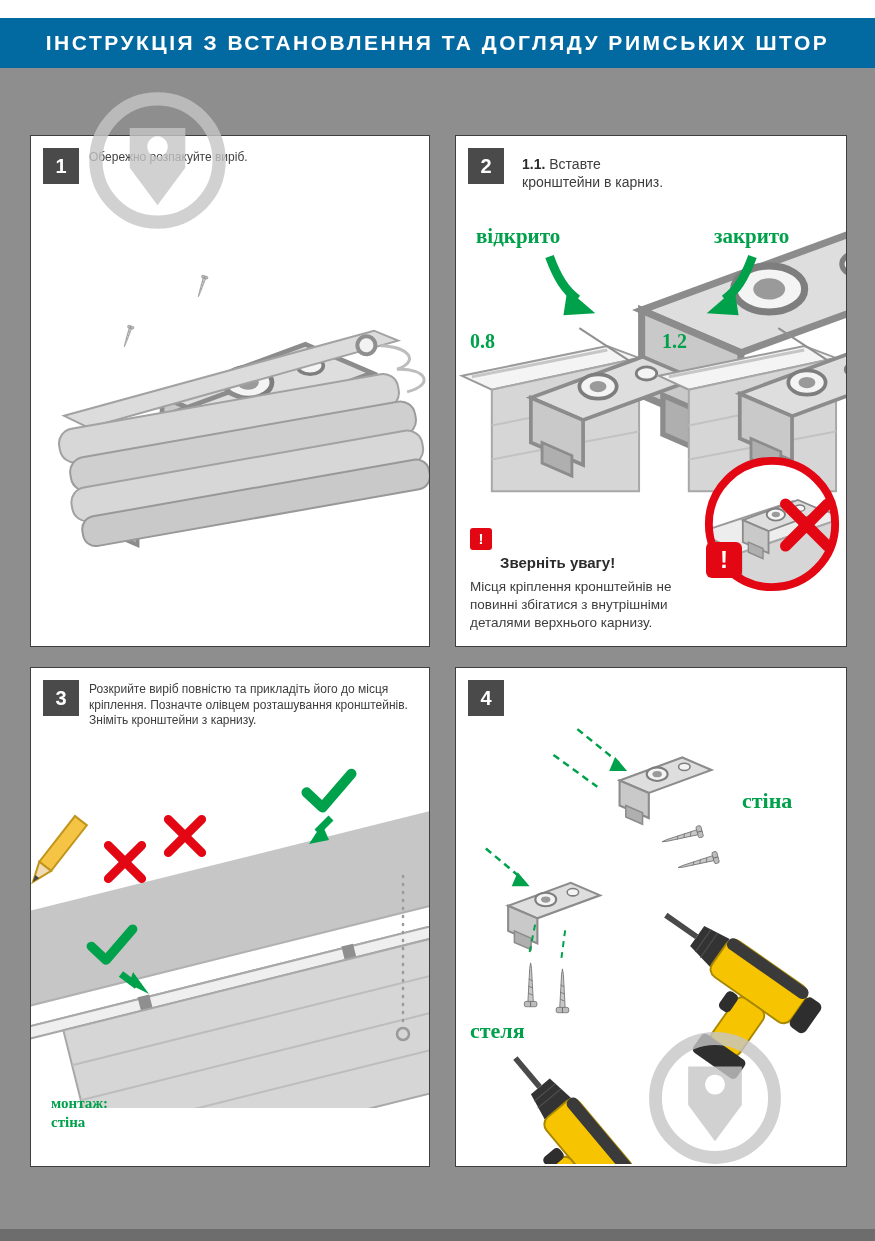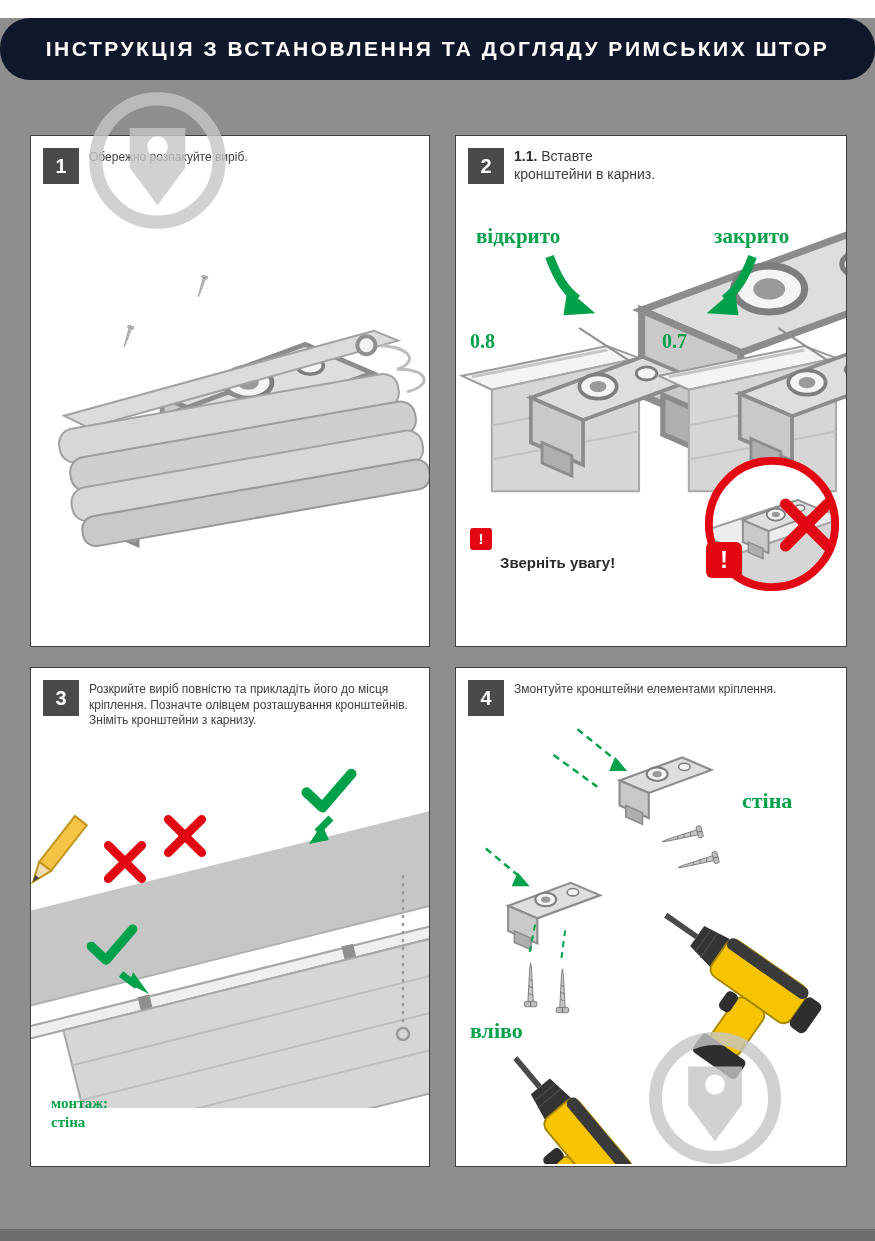--- a/index.html
+++ b/index.html
@@ -1,32 +1,32 @@
 <!DOCTYPE html>
 <html lang="uk"><head>
 <meta charset="utf-8">
 <style>
   html,body{margin:0;padding:0;background:#8E8E8E;font-family:"Liberation Sans",sans-serif;}
   .page{position:relative;width:875px;height:1241px;background:#8E8E8E;overflow:hidden;}
   .top-strip{position:absolute;top:0;left:0;width:100%;height:18px;background:#FFFFFF;}
-  .title-band{position:absolute;top:18px;left:0;width:100%;height:62px;background:#0f172a;display:flex;align-items:center;justify-content:center;border-radius:30px;}
+  .title-band{position:absolute;top:18px;left:0;width:100%;height:50px;background:#0369a1;display:flex;align-items:center;justify-content:center;}
   .title-band h1{margin:0;color:#FFFFFF;font-size:21px;font-weight:bold;letter-spacing:2.5px;white-space:nowrap;}
   .footer-strip{position:absolute;bottom:0;left:0;width:100%;height:12px;background:#6D6D6D;}
 
   .panel{position:absolute;background:#FFFFFF;border:1px solid #3F3F3F;box-sizing:border-box;overflow:hidden;}
   .p1{left:30px;top:135px;width:400px;height:512px;}
   .p2{left:455px;top:135px;width:392px;height:512px;}
   .p3{left:30px;top:667px;width:400px;height:500px;}
   .p4{left:455px;top:667px;width:392px;height:500px;}
 
   .head{position:relative;display:flex;gap:10px;padding:12px 12px 0 12px;z-index:2;}
   .stepnum{flex:0 0 36px;width:36px;height:36px;background:#4A4A4A;color:#FFFFFF;display:flex;align-items:center;justify-content:center;font-size:20px;font-weight:bold;}
   .steptext{margin:2px 0 0 0;font-size:12px;line-height:1.3;color:#3D3D3D;}
   .cols{display:flex;gap:14px;}
-  .col{margin:0;width:152px;font-size:14px;line-height:1.25;color:#3D3D3D;}
+  .col{margin:8px;width:152px;font-size:14px;line-height:1.25;color:#3D3D3D;}
   .col b{color:#2B2B2B;}
 
   .illus{position:absolute;left:0;width:100%;z-index:1;}
   .illus1{top:56px;height:440px;}
   .illus2{top:58px;height:300px;}
   .illus3{top:100px;height:340px;}
   .illus4{top:58px;height:438px;}
 
   .lbl{position:absolute;font-weight:bold;color:#00A14B;z-index:2;font-family:Liberation Serif, serif;}
   .lbl-open{left:20px;top:88px;font-size:21px;}
@@ -138,21 +138,21 @@
     <div class="head">
       <div class="stepnum">2</div>
       <div class="cols">
         <p class="col"><b>1.1.</b> <span>Вставте кронштейни в карниз.</span></p>
       </div>
     </div>
 
     <span class="lbl lbl-open">відкрито</span>
     <span class="lbl lbl-closed">закрито</span>
     <span class="lbl fig-a">0.8</span>
-    <span class="lbl fig-b">0.7</span>
+    <span class="lbl fig-b">1.2</span>
 
     <svg class="illus illus2" viewBox="0 0 392 300">
       <g transform="translate(150,2) scale(0.95)">
           <use href="#sym-bracket"></use>
         </g>
       <g>
         <path d="M94,62 C102,84 110,96 122,105" stroke="#00A14B" stroke-width="9" fill="none"></path>
         <polygon points="112,95 140,119 108,121" fill="#00A14B"></polygon>
       </g>
       <g>
@@ -181,20 +181,21 @@
             <use href="#sym-bracket"></use>
           </g>
       </g>
     </svg>
 
     <div class="warn">
       <div class="warn-head">
         <div class="warn-ico">!</div>
         <span class="warn-title">Зверніть увагу!</span>
       </div>
+      <p class="warn-text">Місця кріплення кронштейнів не повинні збігатися з внутрішніми деталями верхнього карнизу.</p>
     </div>
 
     <svg class="callout" viewBox="0 0 150 150">
       <clipPath id="cc">
           <circle cx="75" cy="75" r="64"></circle>
         </clipPath>
       <circle cx="75" cy="75" r="64" fill="#FFFFFF"></circle>
       <g clip-path="url(#cc)">
         <polygon points="0,84 96,52 150,68 44,104" fill="#EDEDED" stroke="#9B9B9B" stroke-width="2"></polygon>
         <polygon points="44,104 150,68 150,150 44,150" fill="#D6D6D6" stroke="#A8A8A8" stroke-width="2"></polygon>
@@ -255,25 +256,24 @@
 
     <div class="lbl cap3">
       <div>монтаж:</div>
       <div>стіна</div>
     </div>
   </section>
 
   <section class="panel p4">
     <div class="head">
       <div class="stepnum">4</div>
-      <p class="steptext" style="max-width:300px">Змонтуйте кронштейни елементами кріплення.</p>
     </div>
 
     <span class="lbl lbl-wall">стіна</span>
-    <span class="lbl lbl-ceiling">вліво</span>
+    <span class="lbl lbl-ceiling">стеля</span>
 
     <svg class="illus illus4" viewBox="0 0 392 438">
 
       <line x1="122" y1="2" x2="164" y2="36" stroke="#00A14B" stroke-width="2.5" stroke-dasharray="7,5"></line>
       <line x1="98" y1="28" x2="142" y2="60" stroke="#00A14B" stroke-width="2.5" stroke-dasharray="7,5"></line>
       <polygon points="160,30 172,44 154,44" fill="#00A14B"></polygon>
       <g transform="translate(156,20) scale(1.05)">
           <use href="#sym-bracket" width="100" height="80"></use>
         </g>
       <g transform="translate(246,96) rotate(75) scale(0.85)">

